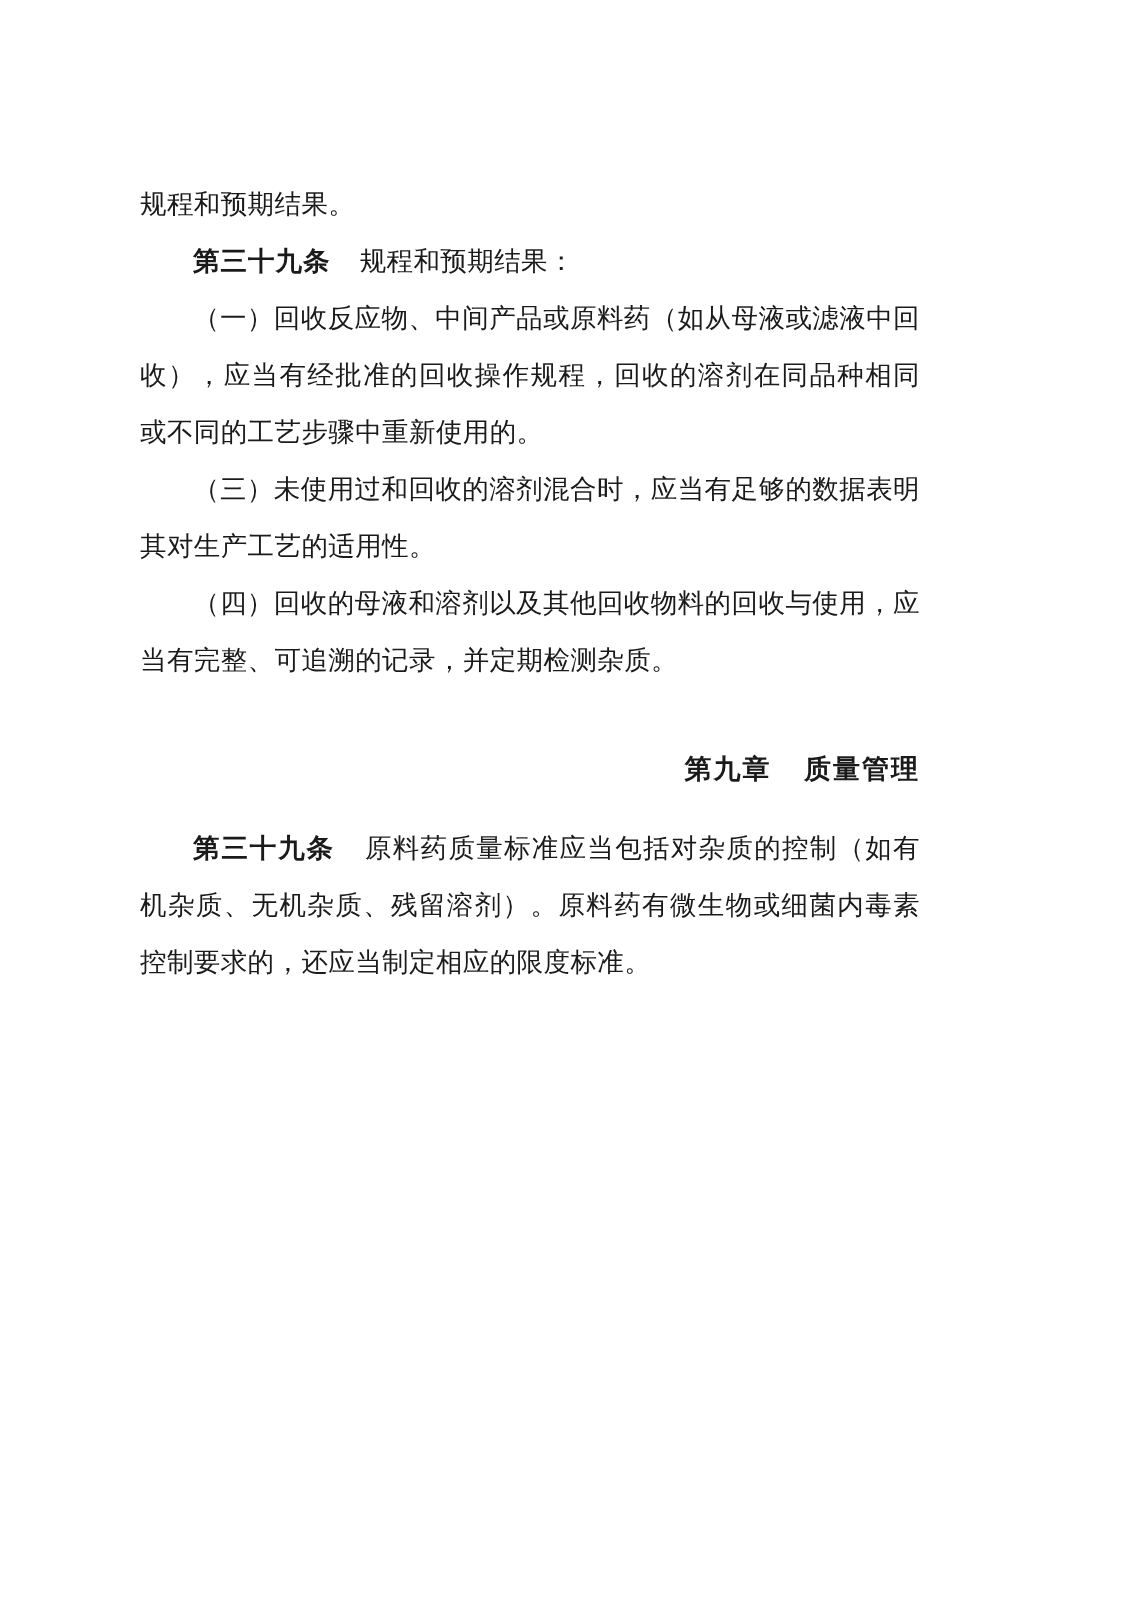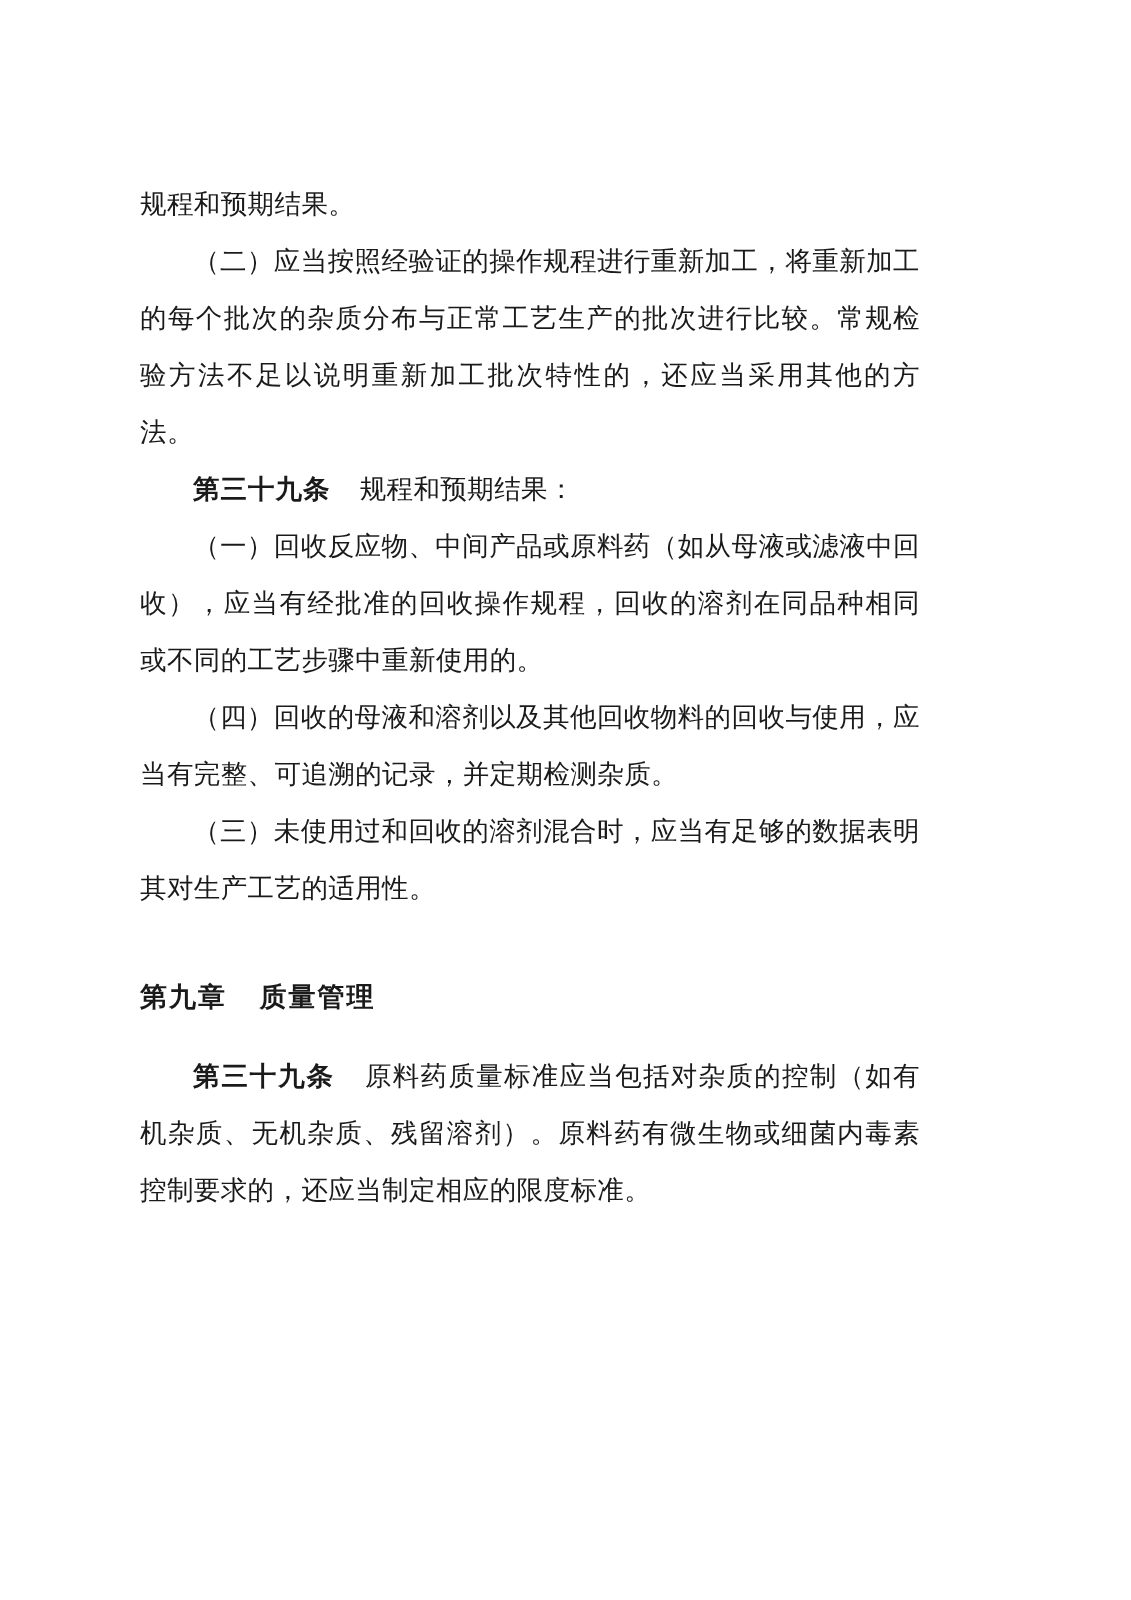--- a/index.html
+++ b/index.html
@@ -44,21 +44,21 @@
   .article .label {
     font-weight: bold;
     letter-spacing: 1px;
   }
   .article .gap {
     display: inline-block;
     width: 1.1em;
   }
   .chapter-title {
     margin: 0;
-    text-align: left;
+    text-align: right;
     font-weight: bold;
     font-size: 27px;
     line-height: 57px;
     letter-spacing: 2px;
     padding-top: 52px;
     padding-bottom: 22px;
   }
   .chapter-title .sp {
     display: inline-block;
     width: 1.2em;
@@ -78,32 +78,31 @@
   }
 </style>
 </head>
 <body>
 
 <div class="page">
   <div class="body-text">
 
     <p class="para noindent">规程和预期结果。</p>
 
-    <p class="para">（二）应当按照经验证的操作规程进行重新加工，将重新加工的每个批次的杂质分布与正常工艺生产的批次进行比较。常规检验方法不足以说明重新加工批次特性的，还应当采用其他的方法。</p>
 
     <p class="article">
       <span class="label">第三十九条</span><span class="gap"></span><span>规程和预期结果：</span>
     </p>
 
     <p class="para">（一）回收反应物、中间产品或原料药（如从母液或滤液中回收），应当有经批准的回收操作规程，回收的溶剂在同品种相同或不同的工艺步骤中重新使用的。</p>
 
 
+    <p class="para">（三）未使用过和回收的溶剂混合时，应当有足够的数据表明其对生产工艺的适用性。</p>
+
     <p class="para">（四）回收的母液和溶剂以及其他回收物料的回收与使用，应当有完整、可追溯的记录，并定期检测杂质。</p>
-
-    <p class="para">（三）未使用过和回收的溶剂混合时，应当有足够的数据表明其对生产工艺的适用性。</p>
 
     <h2 class="chapter-title">
       <span>第九章</span><span class="sp"></span><span>质量管理</span>
     </h2>
 
     <p class="article">
       <span class="label">第三十九条</span><span class="gap"></span><span>原料药质量标准应当包括对杂质的控制（如有机杂质、无机杂质、残留溶剂）。原料药有微生物或细菌内毒素控制要求的，还应当制定相应的限度标准。</span>
     </p>
 
   </div>

